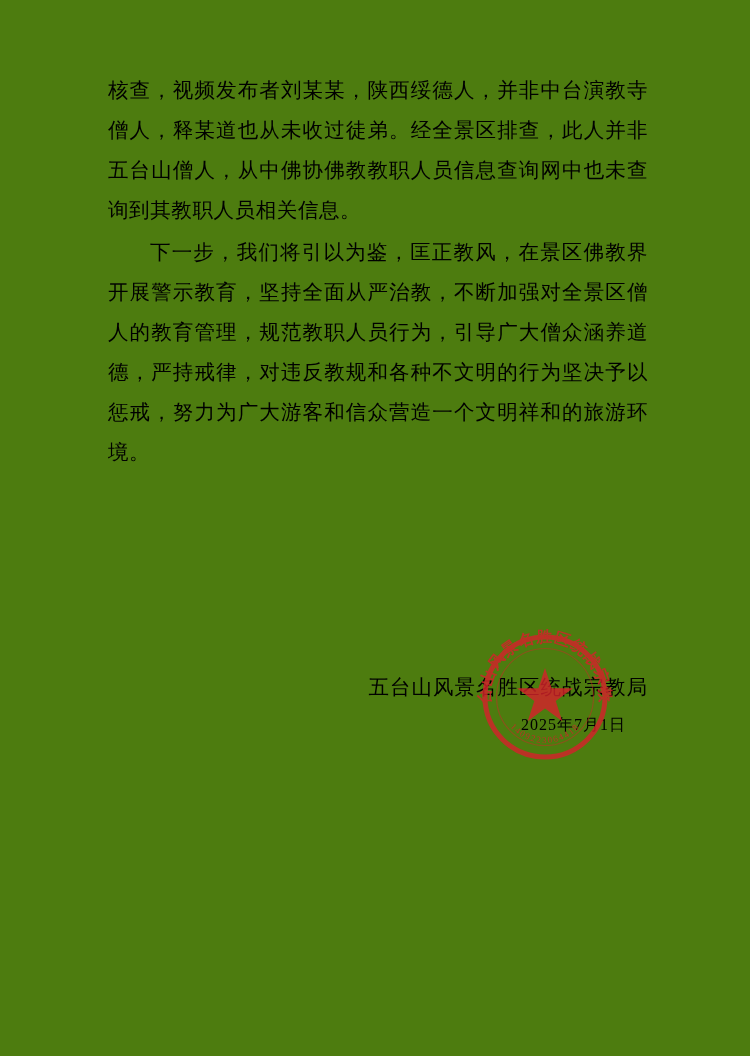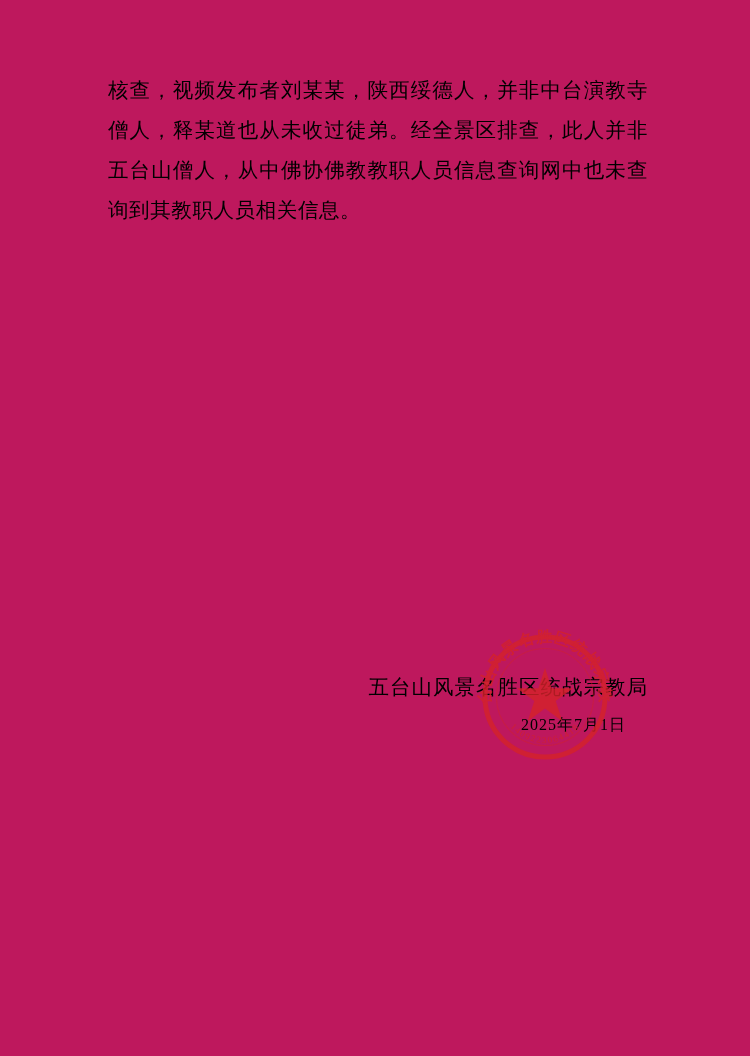--- a/index.html
+++ b/index.html
@@ -10,21 +10,21 @@
   body {
     width: 750px;
     height: 1056px;
     overflow: hidden;
     font-family: "Liberation Serif", "DejaVu Serif", serif;
   }
   .page {
     position: relative;
     width: 750px;
     height: 1056px;
-    background: #be185d;
+    background: #4d7c0f;
     box-sizing: border-box;
   }
   .doc-body {
     position: absolute;
     left: 108px;
     top: 70px;
     width: 540px;
   }
   .para {
     font-size: 20.5px;
@@ -80,20 +80,21 @@
     font-family: "Liberation Serif", "DejaVu Serif", serif;
   }
 </style>
 </head>
 <body>
 
 <div class="page">
 
   <div class="doc-body">
     <p class="para">核查，视频发布者刘某某，陕西绥德人，并非中台演教寺僧人，释某道也从未收过徒弟。经全景区排查，此人并非五台山僧人，从中佛协佛教教职人员信息查询网中也未查询到其教职人员相关信息。</p>
+    <p class="para indent">下一步，我们将引以为鉴，匡正教风，在景区佛教界开展警示教育，坚持全面从严治教，不断加强对全景区僧人的教育管理，规范教职人员行为，引导广大僧众涵养道德，严持戒律，对违反教规和各种不文明的行为坚决予以惩戒，努力为广大游客和信众营造一个文明祥和的旅游环境。</p>
   </div>
 
   <div class="signature-block">
     <div class="sig-line">五台山风景名胜区统战宗教局</div>
     <div class="sig-date">2025年7月1日</div>
   </div>
 
   <div class="seal">
     <svg viewBox="0 0 158 158" xmlns="http://www.w3.org/2000/svg" aria-hidden="true">
       <defs>

